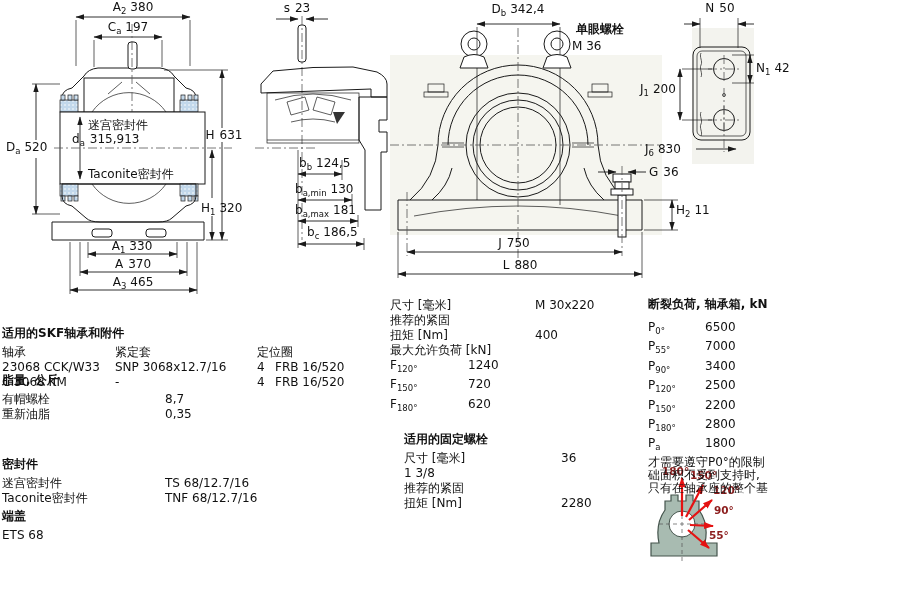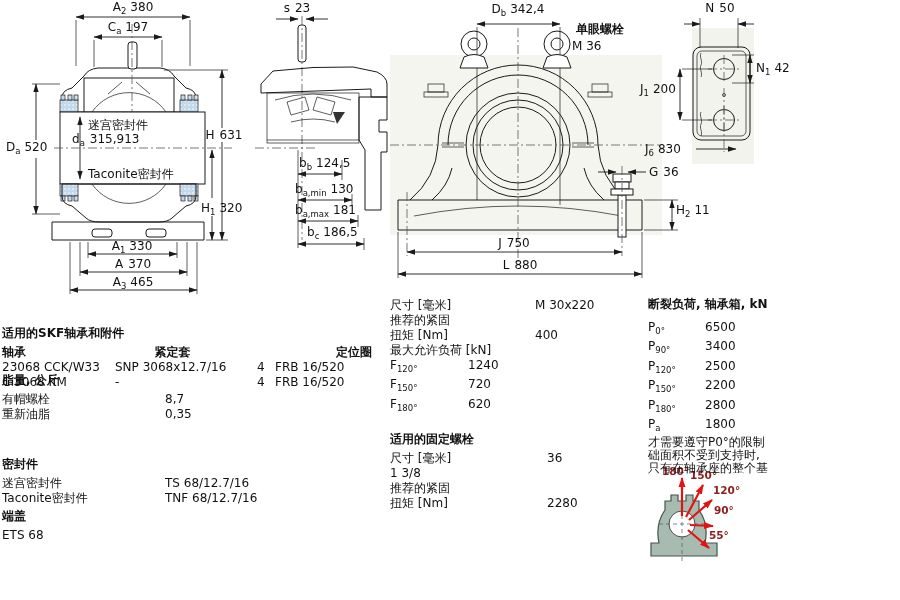--- a/index.html
+++ b/index.html
@@ -2,21 +2,21 @@
 <html><head>
 <meta charset="utf-8">
 <style>
   html,body{margin:0;padding:0;background:#fff;}
   .page{position:relative;width:900px;height:600px;background:#ffffff;overflow:hidden;
         font-family:"DejaVu Sans","Liberation Sans",sans-serif;font-size:12px;color:#111;}
   .sec{position:absolute;white-space:nowrap;}
   .h{font-weight:bold;margin-bottom:3px;}
   .trow{display:flex;line-height:15px;}
   .trow span{display:inline-block;flex:0 0 auto;}
-  .bold{font-weight:bold;justify-content:space-between;}
+  .bold{font-weight:normal;}
   sub{font-size:8.5px;}
   .note{line-height:13px;}
   svg{position:absolute;}
   svg text{font-family:"DejaVu Sans","Liberation Sans",sans-serif;font-size:12px;fill:#111;}
   svg .sub{font-size:8.5px;}
   svg .b{font-weight:bold;}
   .ln{stroke:#1a1a1a;stroke-width:1;fill:none;}
   .thin{stroke:#1a1a1a;stroke-width:0.7;fill:none;}
   .dim{stroke:#1a1a1a;stroke-width:0.9;fill:none;}
   .cl{stroke:#555;stroke-width:0.8;fill:none;stroke-dasharray:9 3 2 3;}
@@ -429,21 +429,21 @@
   <div class="trow">
     <span style="width:78px"><span>F</span><sub>150°</sub></span>
     <span>720</span>
   </div>
   <div class="trow">
     <span style="width:78px"><span>F</span><sub>180°</sub></span>
     <span>620</span>
   </div>
 </div>
 
-<div class="sec" style="left:390px;top:431px;width:255px">
+<div class="sec" style="left:404px;top:431px;width:255px">
   <div class="h">适用的固定螺栓</div>
   <div class="trow">
     <span style="width:157px">尺寸 [毫米]</span>
     <span>36</span>
   </div>
   <div class="trow">
     <span>1 3/8</span>
   </div>
   <div class="trow">
     <span style="width:157px">推荐的紧固</span>
@@ -454,20 +454,24 @@
     <span>2280</span>
   </div>
 </div>
 
 
 <div class="sec" style="left:648px;top:296px;width:250px">
   <div class="h" style="margin-bottom:7px">断裂负荷, 轴承箱, kN</div>
   <div class="trow">
     <span style="width:57px"><span>P</span><sub>0°</sub></span>
     <span>6500</span>
+  </div>
+  <div class="trow">
+    <span style="width:57px"><span>P</span><sub>55°</sub></span>
+    <span>7000</span>
   </div>
   <div class="trow">
     <span style="width:57px"><span>P</span><sub>90°</sub></span>
     <span>3400</span>
   </div>
   <div class="trow">
     <span style="width:57px"><span>P</span><sub>120°</sub></span>
     <span>2500</span>
   </div>
   <div class="trow">

